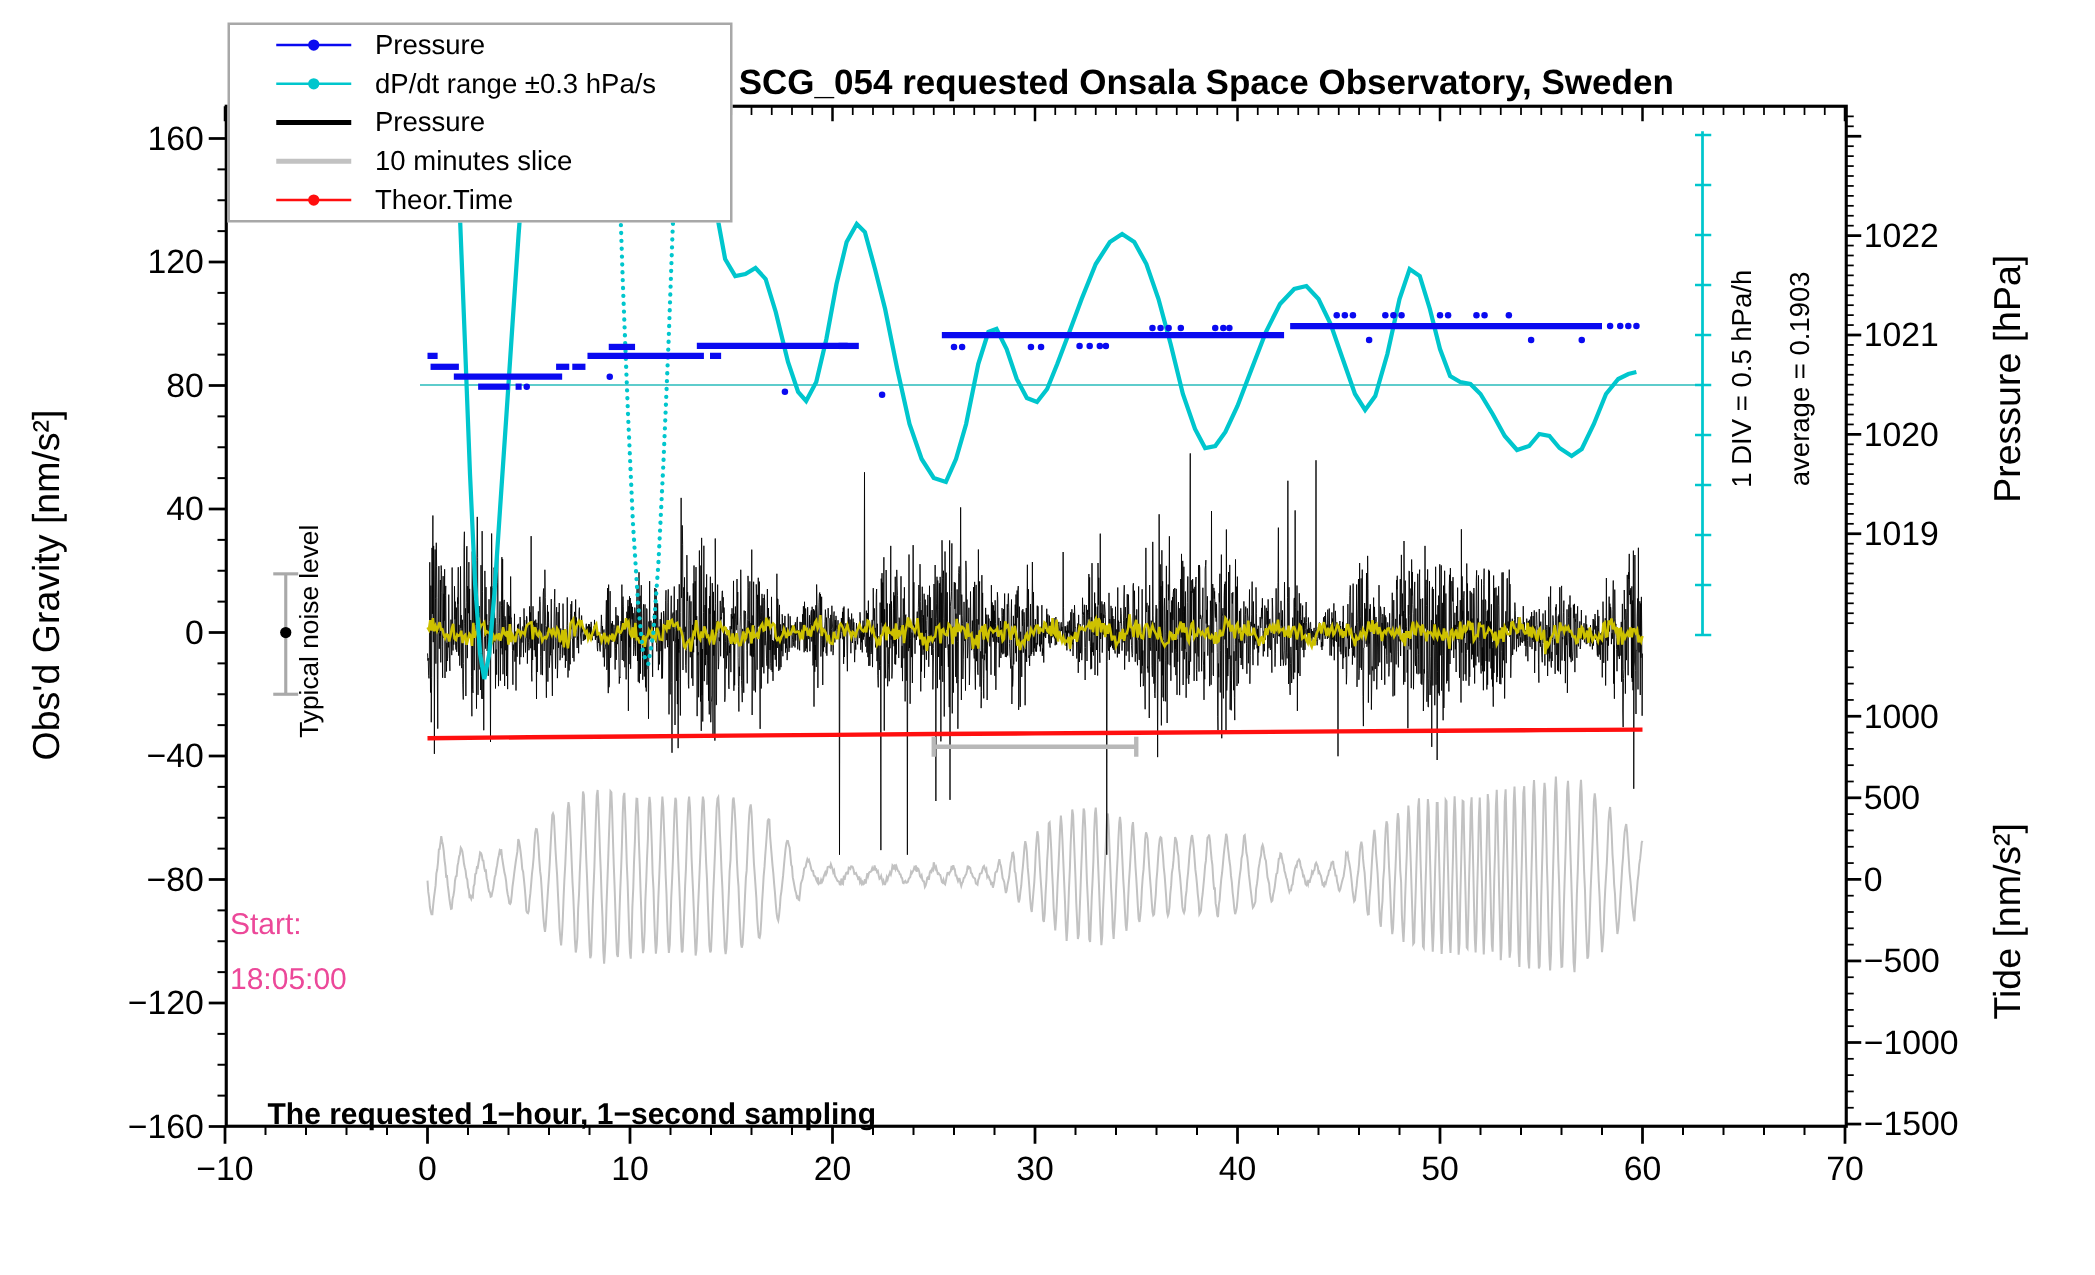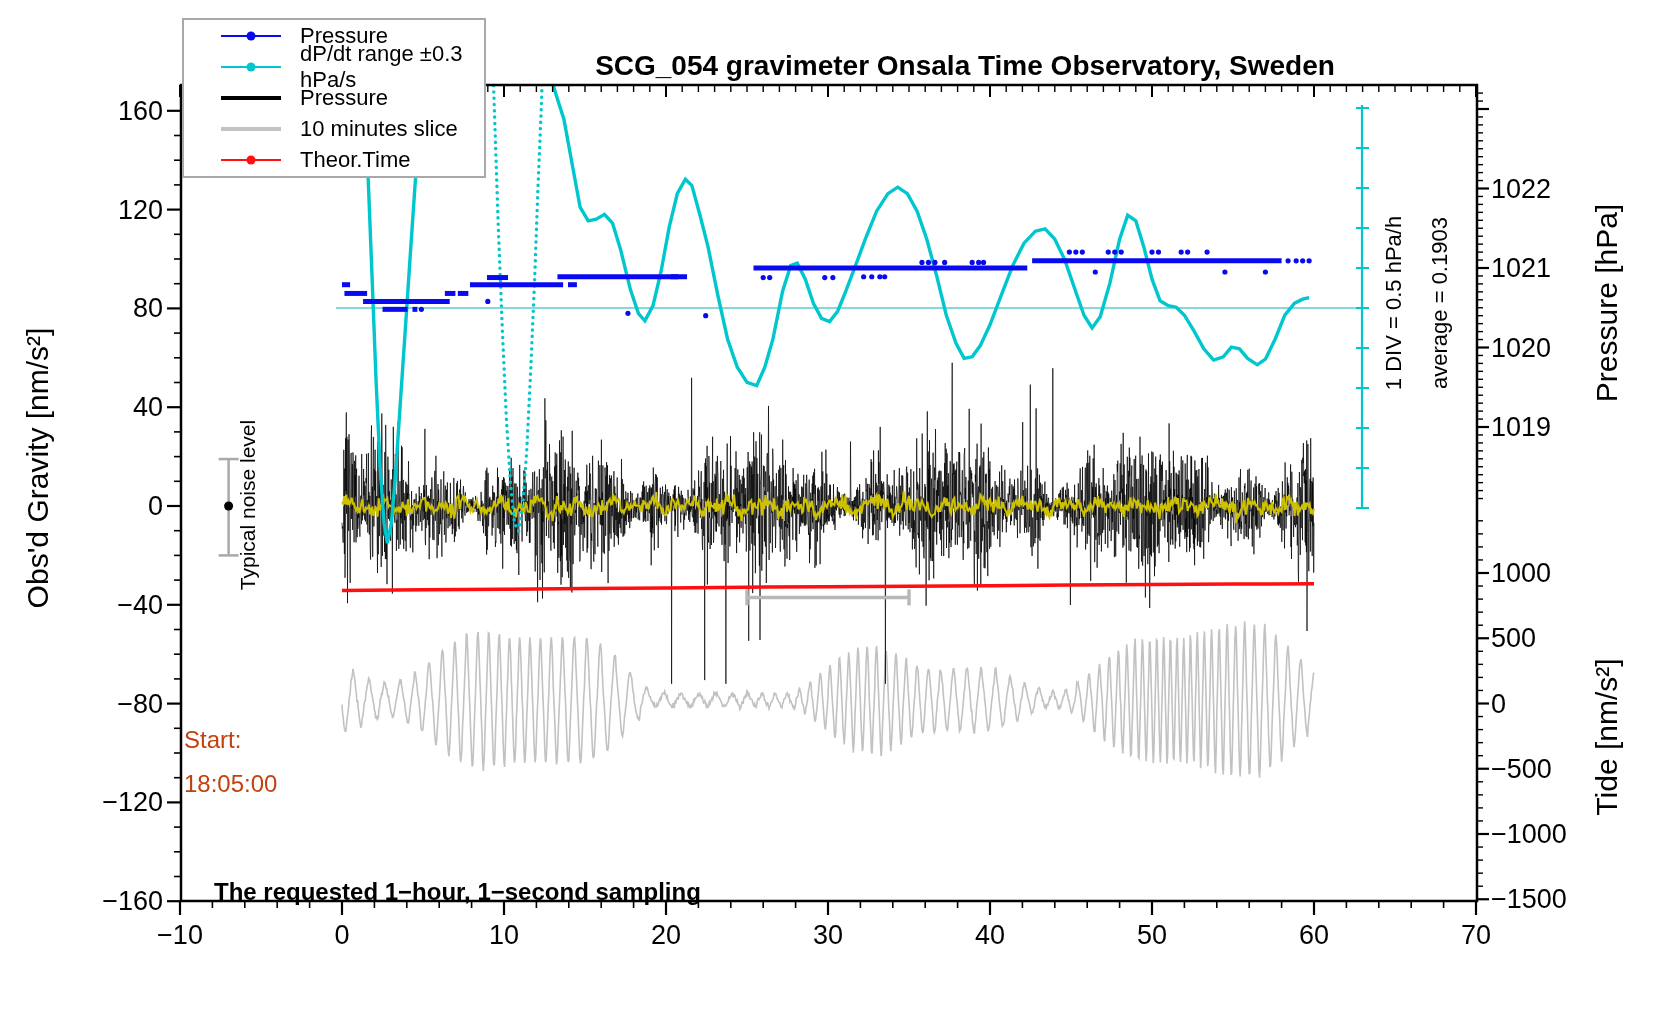--- a/index.html
+++ b/index.html
@@ -4,23 +4,23 @@
 <style>
   html,body{margin:0;padding:0;background:#fff;font-family:"Liberation Sans",sans-serif;}
   #stage{position:relative;width:1676px;height:1020px;background:#fff;overflow:hidden;}
   #plot-svg{position:absolute;left:0;top:0;}
   .txt{position:absolute;white-space:nowrap;color:#000;}
   .center{transform:translate(-50%,-50%);}
   .vtext{position:absolute;white-space:nowrap;transform:translate(-50%,-50%) rotate(-90deg);color:#000;}
   .title{font-size:28px;font-weight:bold;}
   .axlabel{font-size:30px;}
   .ann{font-size:22px;}
-  .graytxt{color:#c2410c;font-size:24px;}
+  .graytxt{color:#ec4899;font-size:24px;}
   .boldnote{font-size:24px;font-weight:bold;margin-top:20px;}
-  .legend{position:absolute;left:182px;top:18px;width:304px;height:160px;background:#fff;border:2px solid #a8a8a8;box-sizing:border-box;z-index:5;display:flex;flex-direction:column;justify-content:space-evenly;}
+  .legend{position:absolute;left:182px;top:18px;width:404px;height:160px;background:#fff;border:2px solid #a8a8a8;box-sizing:border-box;z-index:5;display:flex;flex-direction:column;justify-content:space-evenly;}
   .lrow{display:flex;align-items:center;height:29px;padding-left:37px;}
   .lmark{position:relative;width:60px;height:10px;flex:0 0 60px;}
   .lline{position:absolute;left:0;right:0;top:50%;transform:translateY(-50%);}
   .ldot{position:absolute;left:50%;top:50%;transform:translate(-50%,-50%);border-radius:50%;}
   .llabel{margin-left:19px;font-size:22px;color:#000;}
 </style>
 </head>
 <body>
 
 <div id="stage">
@@ -379,21 +379,21 @@
         <line x1="1477" y1="899.25" x2="1489" y2="899.25" stroke="#000" stroke-width="2.2"></line>
         <text x="1491" y="582" text-anchor="start" font-size="27" fill="#000" font-family="&quot;Liberation Sans&quot;,sans-serif">1000</text>
         <text x="1491" y="647.25" text-anchor="start" font-size="27" fill="#000" font-family="&quot;Liberation Sans&quot;,sans-serif">500</text>
         <text x="1491" y="712.5" text-anchor="start" font-size="27" fill="#000" font-family="&quot;Liberation Sans&quot;,sans-serif">0</text>
         <text x="1491" y="777.75" text-anchor="start" font-size="27" fill="#000" font-family="&quot;Liberation Sans&quot;,sans-serif">−500</text>
         <text x="1491" y="843" text-anchor="start" font-size="27" fill="#000" font-family="&quot;Liberation Sans&quot;,sans-serif">−1000</text>
         <text x="1491" y="908.25" text-anchor="start" font-size="27" fill="#000" font-family="&quot;Liberation Sans&quot;,sans-serif">−1500</text>
       </g>
     </svg>
 
-  <div class="txt center title" style="left:965px;top:66px;">SCG_054 gravimeter Onsala Time Observatory, Sweden</div>
+  <div class="txt center title" style="left:965px;top:66px;">SCG_054 requested Onsala Space Observatory, Sweden</div>
 
   <div class="legend">
     <div class="lrow">
       <span class="lmark">
           <span class="lline" style="height: 2px; background: rgb(10, 10, 240);"></span>
           <span class="ldot" style="width: 9px; height: 9px; background: rgb(10, 10, 240);"></span>
         </span>
       <span class="llabel">Pressure</span>
     </div>
     <div class="lrow">

